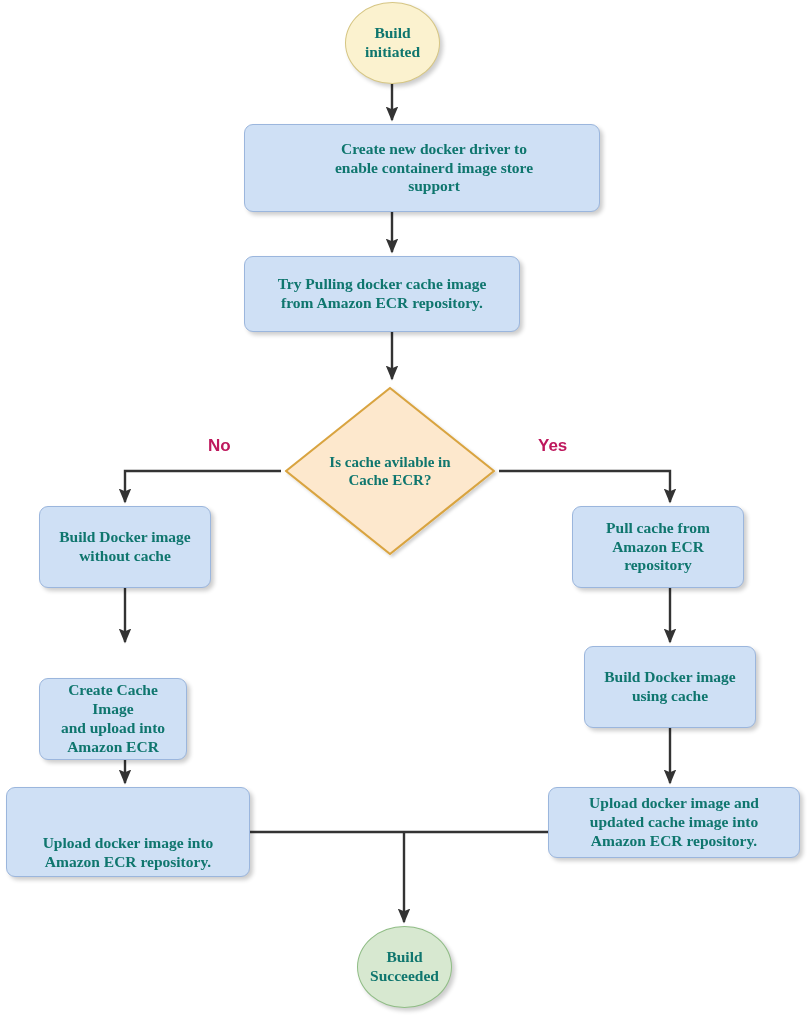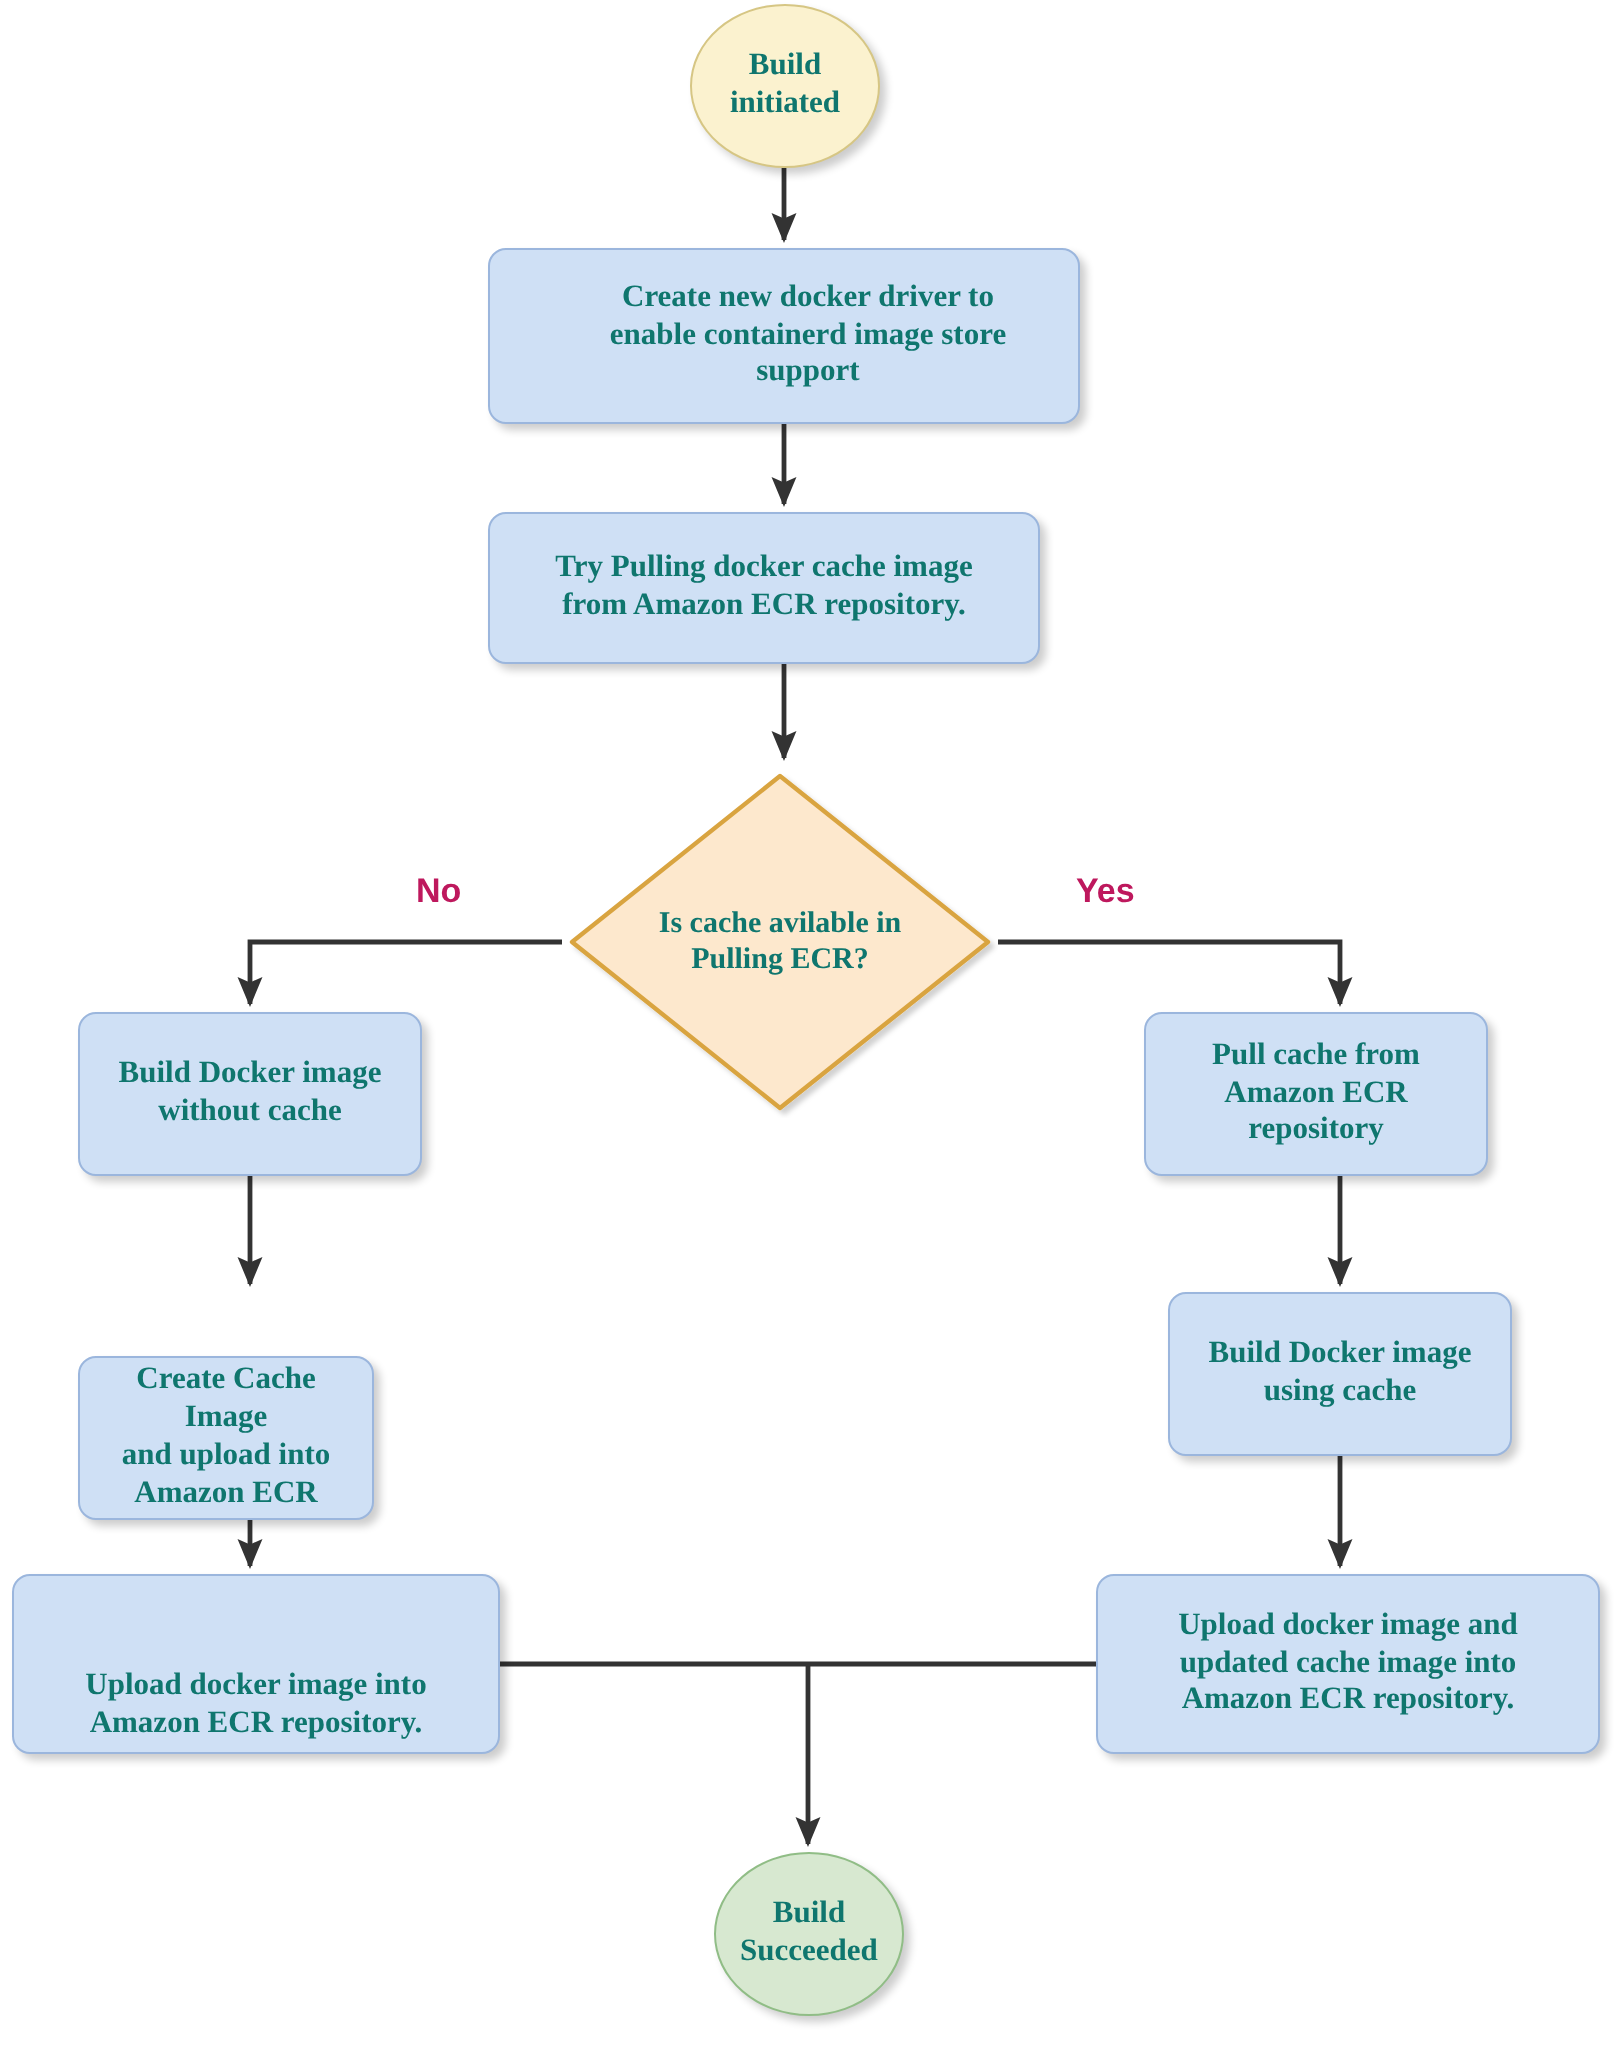--- a/index.html
+++ b/index.html
@@ -121,37 +121,37 @@
       <path d="M250,832 L404,832"></path>
       <path d="M548,832 L404,832"></path>
     </g>
   </svg>
 
   <div class="node node-terminal node-start" style="left:345px; top:2px; width:95px; height:82px;">
     <span>Build
 initiated</span>
   </div>
 
-  <div class="node node-process" style="left:244px; top:124px; width:296px; height:88px;padding-left:32px;">
+  <div class="node node-process" style="left:244px; top:124px; width:356px; height:88px;padding-left:32px;">
     <span>Create new docker driver to
 enable containerd image store
 support</span>
   </div>
 
   <div class="node node-process" style="left:244px; top:256px; width:276px; height:76px;">
     <span>Try Pulling docker cache image
 from Amazon ECR repository.</span>
   </div>
 
   <div class="node node-decision" style="left:281px; top:383px; width:218px; height:176px;">
     <svg class="decision-shape" viewBox="0 0 218 176" preserveAspectRatio="none" xmlns="http://www.w3.org/2000/svg">
       <path d="M109,5 L213,88 L109,171 L5,88 Z" fill="#fde8cd" stroke="#d9a441" stroke-width="2.2" stroke-linejoin="round" filter="url(#edgeShadow)"></path>
     </svg>
     <span class="decision-label">Is cache avilable in
-Pulling ECR?</span>
+Cache ECR?</span>
   </div>
 
   <div class="edge-label" style="left:208px; top:436px;">
     <span>No</span>
   </div>
 
   <div class="edge-label" style="left:538px; top:436px;">
     <span>Yes</span>
   </div>
 
@@ -175,21 +175,21 @@
     <span>Pull cache from
 Amazon ECR
 repository</span>
   </div>
 
   <div class="node node-process" style="left:584px; top:646px; width:172px; height:82px;">
     <span>Build Docker image
 using cache</span>
   </div>
 
-  <div class="node node-process" style="left:548px; top:787px; width:252px; height:90px;">
+  <div class="node node-process" style="left:548px; top:787px; width:252px; height:71px;">
     <span>Upload docker image and
 updated cache image into
 Amazon ECR repository.</span>
   </div>
 
   <div class="node node-terminal node-end" style="left:357px; top:926px; width:95px; height:82px;">
     <span>Build
 Succeeded</span>
   </div>
 

